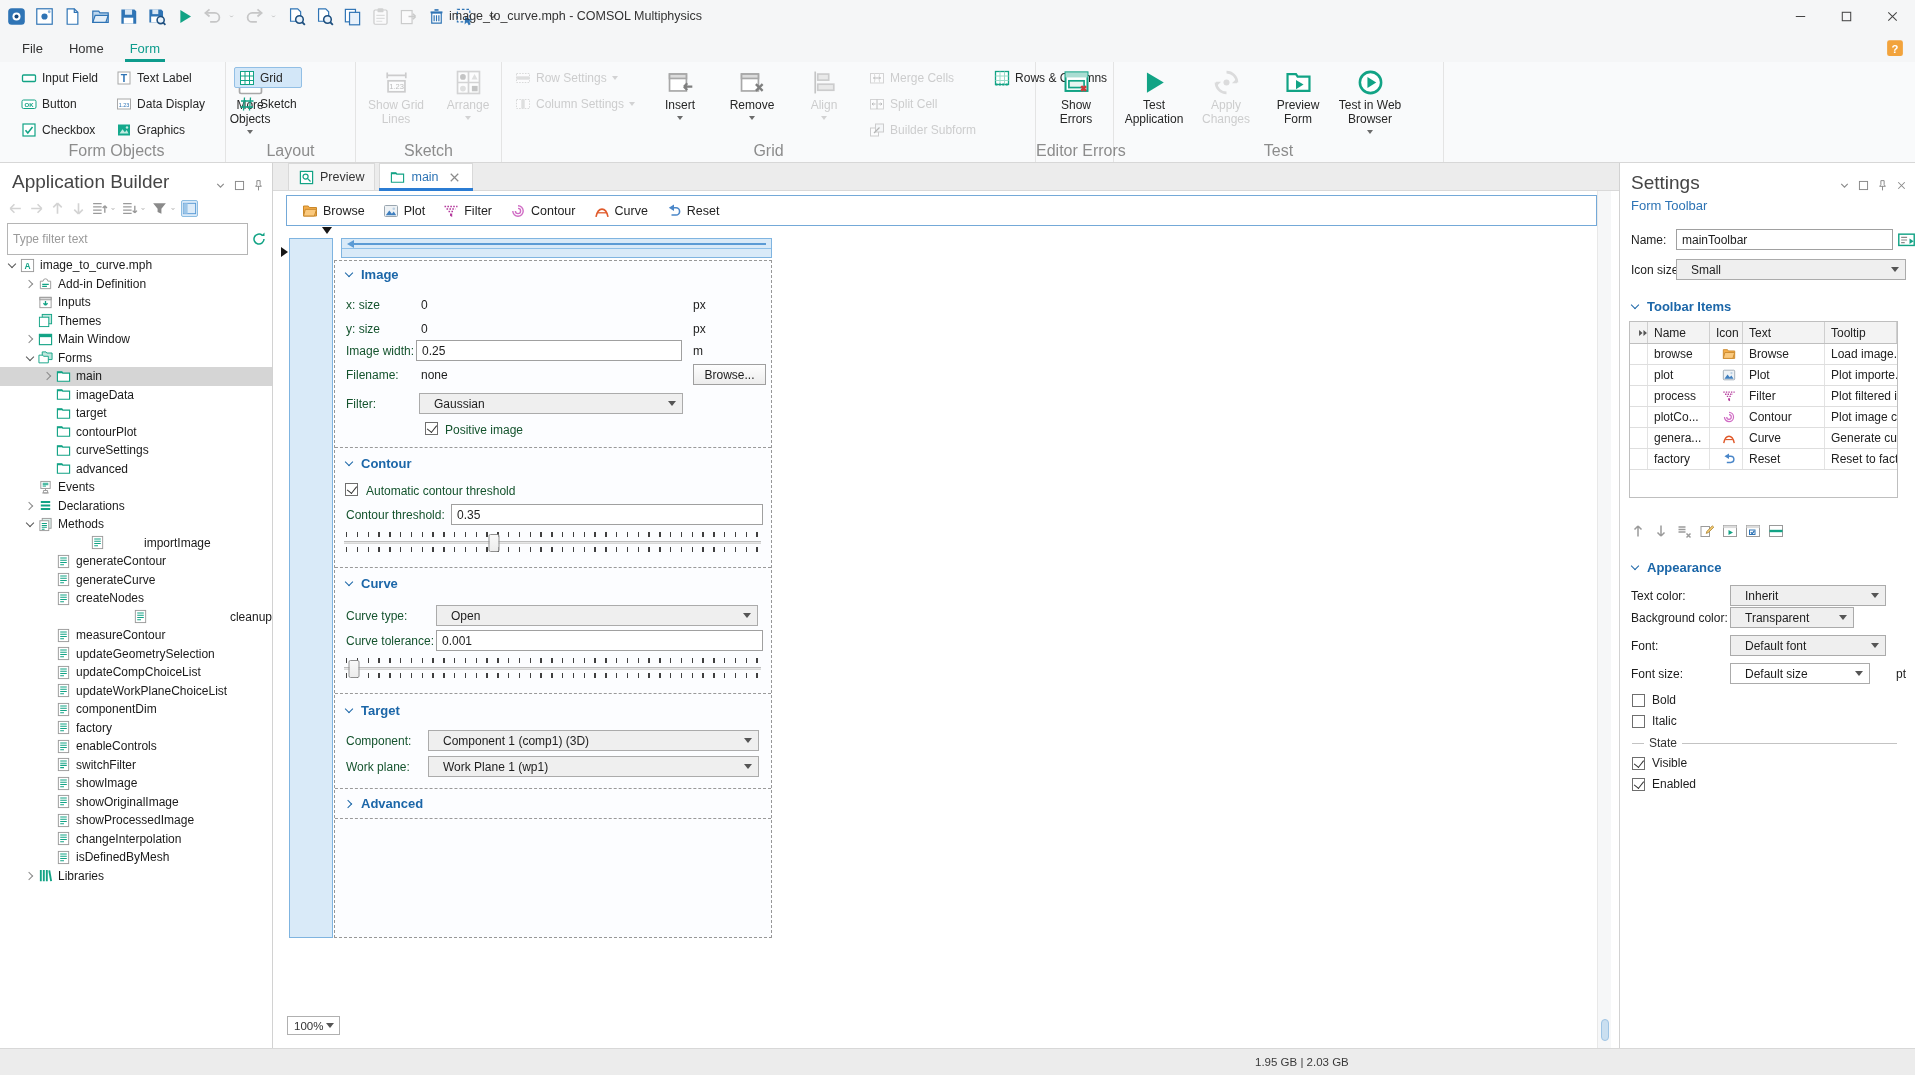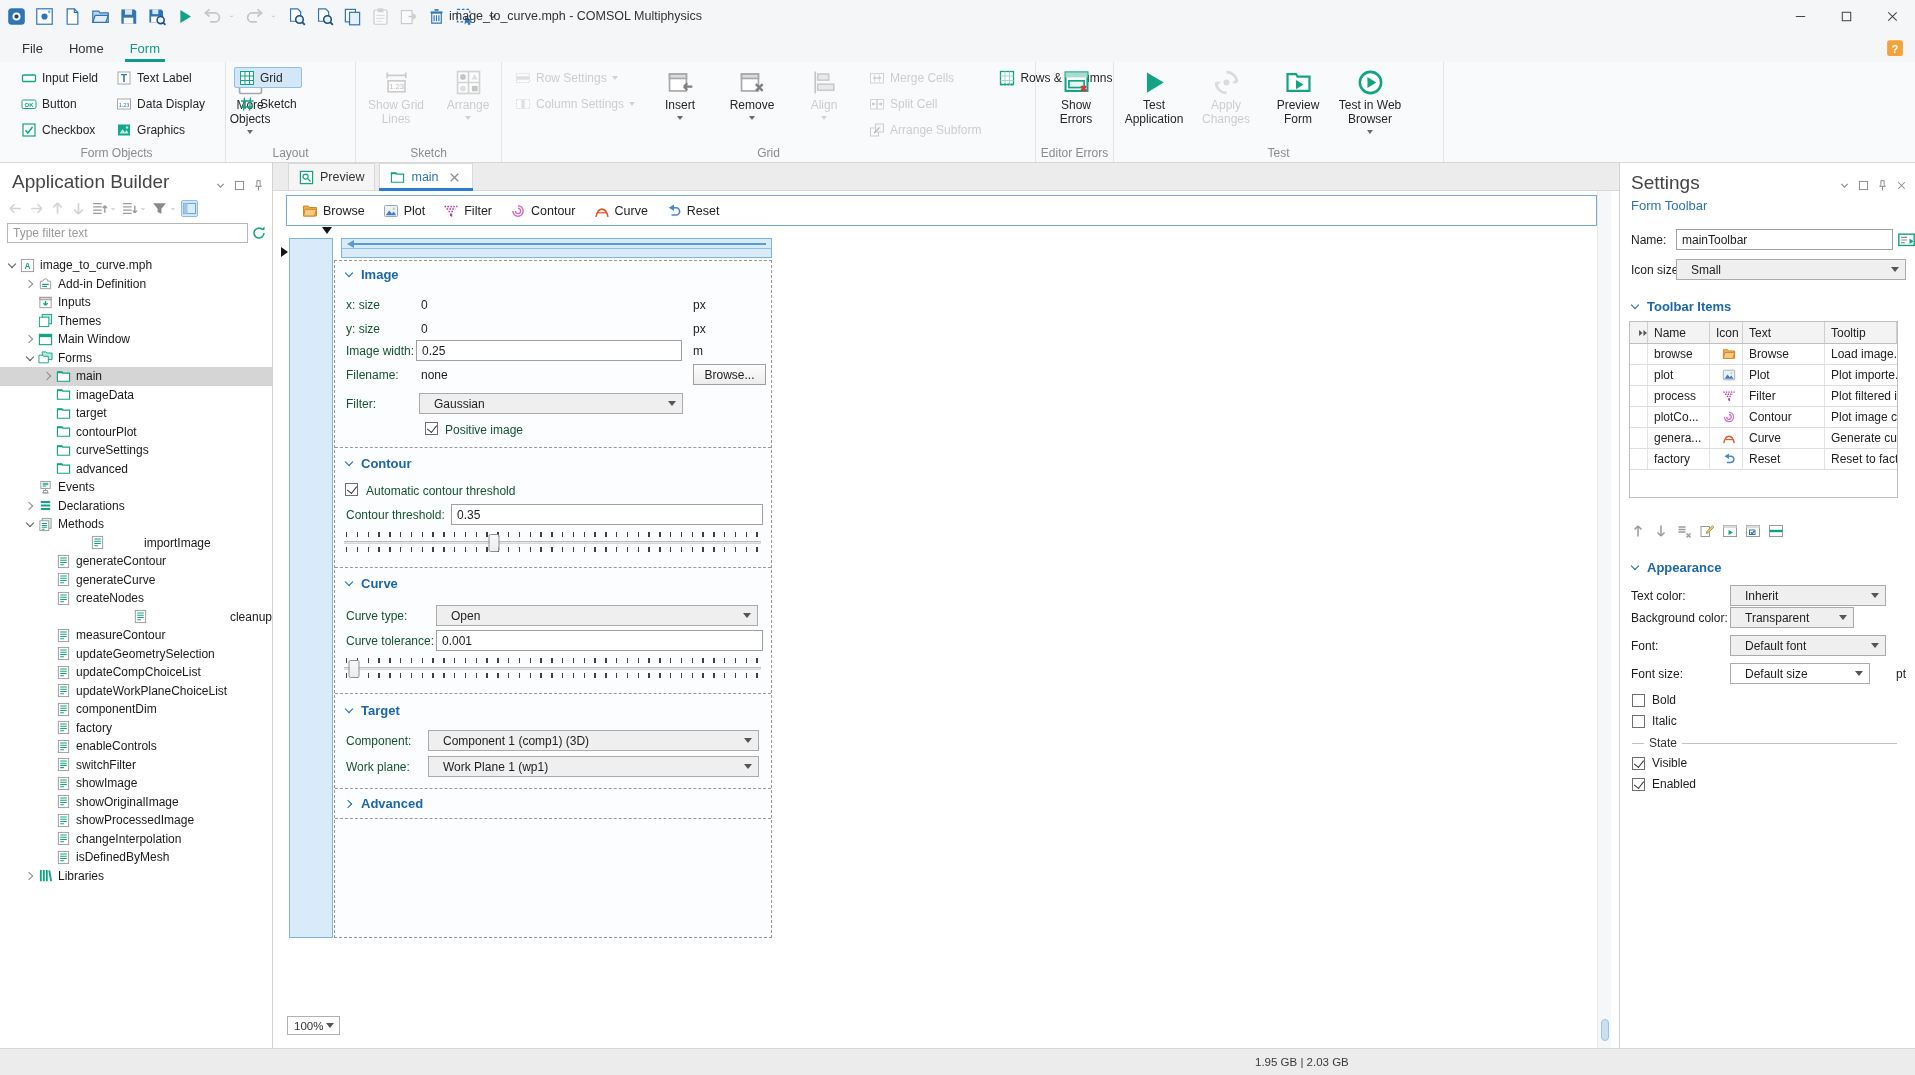--- a/index.html
+++ b/index.html
@@ -20,21 +20,21 @@
   .win-btn .ic{width:15px;height:15px}
   
   .menubar{position:absolute;top:34px;left:0;right:0;height:28px;background:#f5f6f7;display:flex;align-items:stretch;gap:26px;padding-left:22px}
   .menu-tab{position:relative;display:flex;align-items:center;font-size:13px;color:#333;cursor:default}
   .menu-tab.active{color:#0e9c8d}
   .menu-tab.active::after{content:"";position:absolute;left:-5px;right:-5px;bottom:0;height:3px;background:#0e9c8d}
   .help-btn{position:absolute;right:11px;top:39px;width:18px;height:18px}
   
   .ribbon{position:absolute;top:62px;left:0;right:0;height:101px;background:#f9fafb;border-bottom:1px solid #d7d7d7;display:flex;align-items:stretch;padding-left:8px}
   .rgroup{position:relative;display:flex;align-items:flex-start;padding:5px 8px 16px 8px;border-right:1px solid #e4e4e4;flex:none}
-  .rgroup-label{position:absolute;bottom:2px;left:0;right:0;text-align:center;font-size:12px;color:#8c8c8c;white-space:nowrap}
+  .rgroup-label{position:absolute;bottom:2px;left:0;right:0;text-align:center;font-size:16px;color:#8c8c8c;white-space:nowrap}
   .rcol{display:flex;flex-direction:column;gap:5px;margin-right:8px}
   .rbtn-sm{display:flex;align-items:center;gap:5px;height:21px;padding:0 4px;white-space:nowrap;color:#262626;border:1px solid transparent}
   .rbtn-sm.sel{background:#d3e7f8;border:1px solid #92bfe5;border-radius:2px}
   .rbtn-sm.dis{color:#a8a8a8}
   .rbtn-lg{display:flex;flex-direction:column;align-items:center;gap:3px;padding-top:2px;text-align:center;color:#262626;line-height:1.15;width:64px}
   .rbtn-lg.dis{color:#a8a8a8}
   .rbtn-lg .ric{width:27px;height:27px}
   .dar{width:0;height:0;border-left:3.5px solid transparent;border-right:3.5px solid transparent;border-top:4px solid #6b6b6b;display:inline-block;flex:none}
   .dis .dar{border-top-color:#b3b3b3}
   
@@ -44,21 +44,21 @@
   .rightpanel{width:296px;background:#fff;border-left:1px solid #d2d2d2;position:relative}
   .panel-ctrls{position:absolute;top:16px;right:7px;display:flex;gap:6px}
   .panel-ctrls .ic{width:13px;height:13px}
   
   .ab-title{font-size:19px;color:#454545;padding:8px 0 0 12px}
   .ab-toolbar{display:flex;align-items:center;gap:4px;padding:7px 4px 0 7px}
   .ab-toolbar .ic{width:17px;height:17px}
   .ab-toolbar .act{background:#d9eaf8;border:1px solid #8cbde2;border-radius:2px}
   .tb-dd{width:8px;height:8px;display:inline-flex;margin-left:-3px}
   .ab-filter{display:flex;align-items:center;gap:3px;margin:6px 5px 0 7px}
-  .ab-filter input{flex:1;height:20px;border:1px solid #b5b5b5;padding:0 5px;font:12px "Liberation Sans",sans-serif;color:#333;background:#fff}
+  .ab-filter input{flex:1;height:32px;border:1px solid #b5b5b5;padding:0 5px;font:12px "Liberation Sans",sans-serif;color:#333;background:#fff}
   .ab-filter input::placeholder{color:#9a9a9a}
   .tree{position:absolute;top:93px;left:0;right:0;bottom:0;overflow:hidden}
   .trow{display:flex;align-items:center;height:18.5px;white-space:nowrap}
   .trow.sel{background:#d5d5d5}
   .trow .ic{width:15px;height:15px;margin-right:5px}
   .tlabel{font-size:12px;color:#1a1a1a}
   .texp{width:12px;height:12px;position:relative;flex:none;margin-right:2px}
   .texp.v::after{content:"";position:absolute;left:3px;top:2px;width:5px;height:5px;border-right:1.4px solid #555;border-bottom:1.4px solid #555;transform:rotate(45deg)}
   .texp.r::after{content:"";position:absolute;left:2px;top:3px;width:5px;height:5px;border-right:1.4px solid #8a8a8a;border-bottom:1.4px solid #8a8a8a;transform:rotate(-45deg)}
   
@@ -504,21 +504,21 @@
             <span class="rlabel">Split Cell</span>
           </div>
           <div class="rbtn-sm dis">
             <span class="ic">
               <svg viewBox="0 0 16 16" width="100%" height="100%">
                 <rect x="1.5" y="6" width="8" height="8" fill="#fff" stroke="#a8a8a8"></rect>
                 <rect x="6.5" y="2" width="8" height="8" fill="#eef4fa" stroke="#a8a8a8"></rect>
                 <path d="M5 11 10.5 5.5" stroke="#7f7f7f" stroke-width="1.2"></path>
               </svg>
             </span>
-            <span class="rlabel">Arrange Subform</span>
+            <span class="rlabel">Builder Subform</span>
           </div>
         </div>
         <div class="rcol">
           <div class="rbtn-sm">
             <span class="ic">
               <svg viewBox="0 0 16 16" width="100%" height="100%">
                 <rect x="1.5" y="1.5" width="13" height="13" fill="#fff" stroke="#12a385" stroke-width="1.3"></rect>
                 <path d="M1.5 6h13M1.5 10.5h13M6 1.5v13M10.5 1.5v13" stroke="#9adbc9"></path>
                 <path d="M1.5 14.5h13" stroke="#12a385" stroke-width="2" stroke-dasharray="2 1.4"></path>
               </svg>

